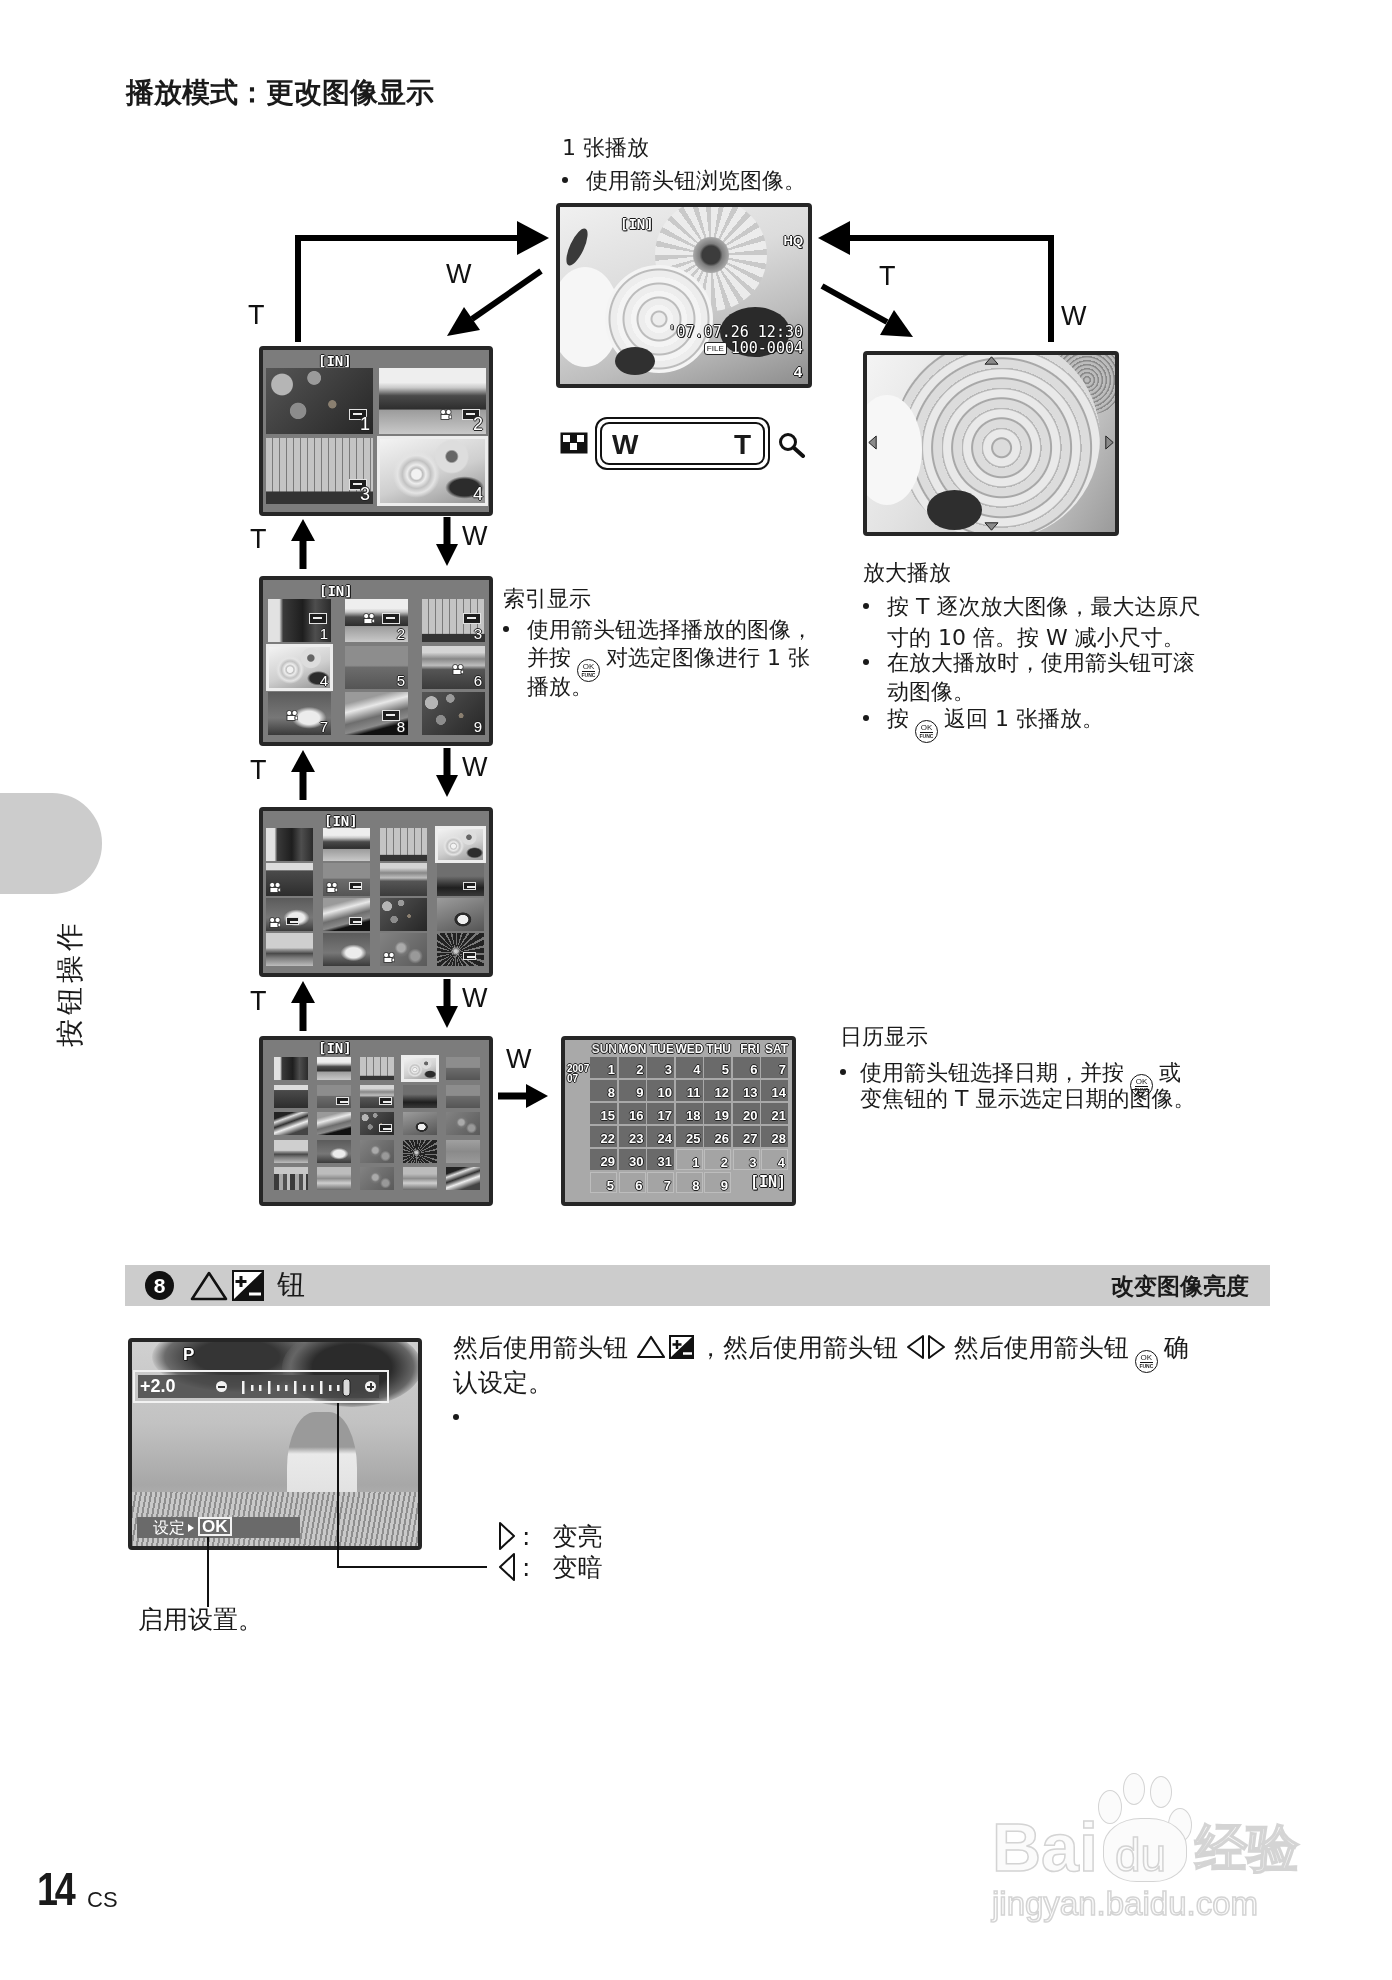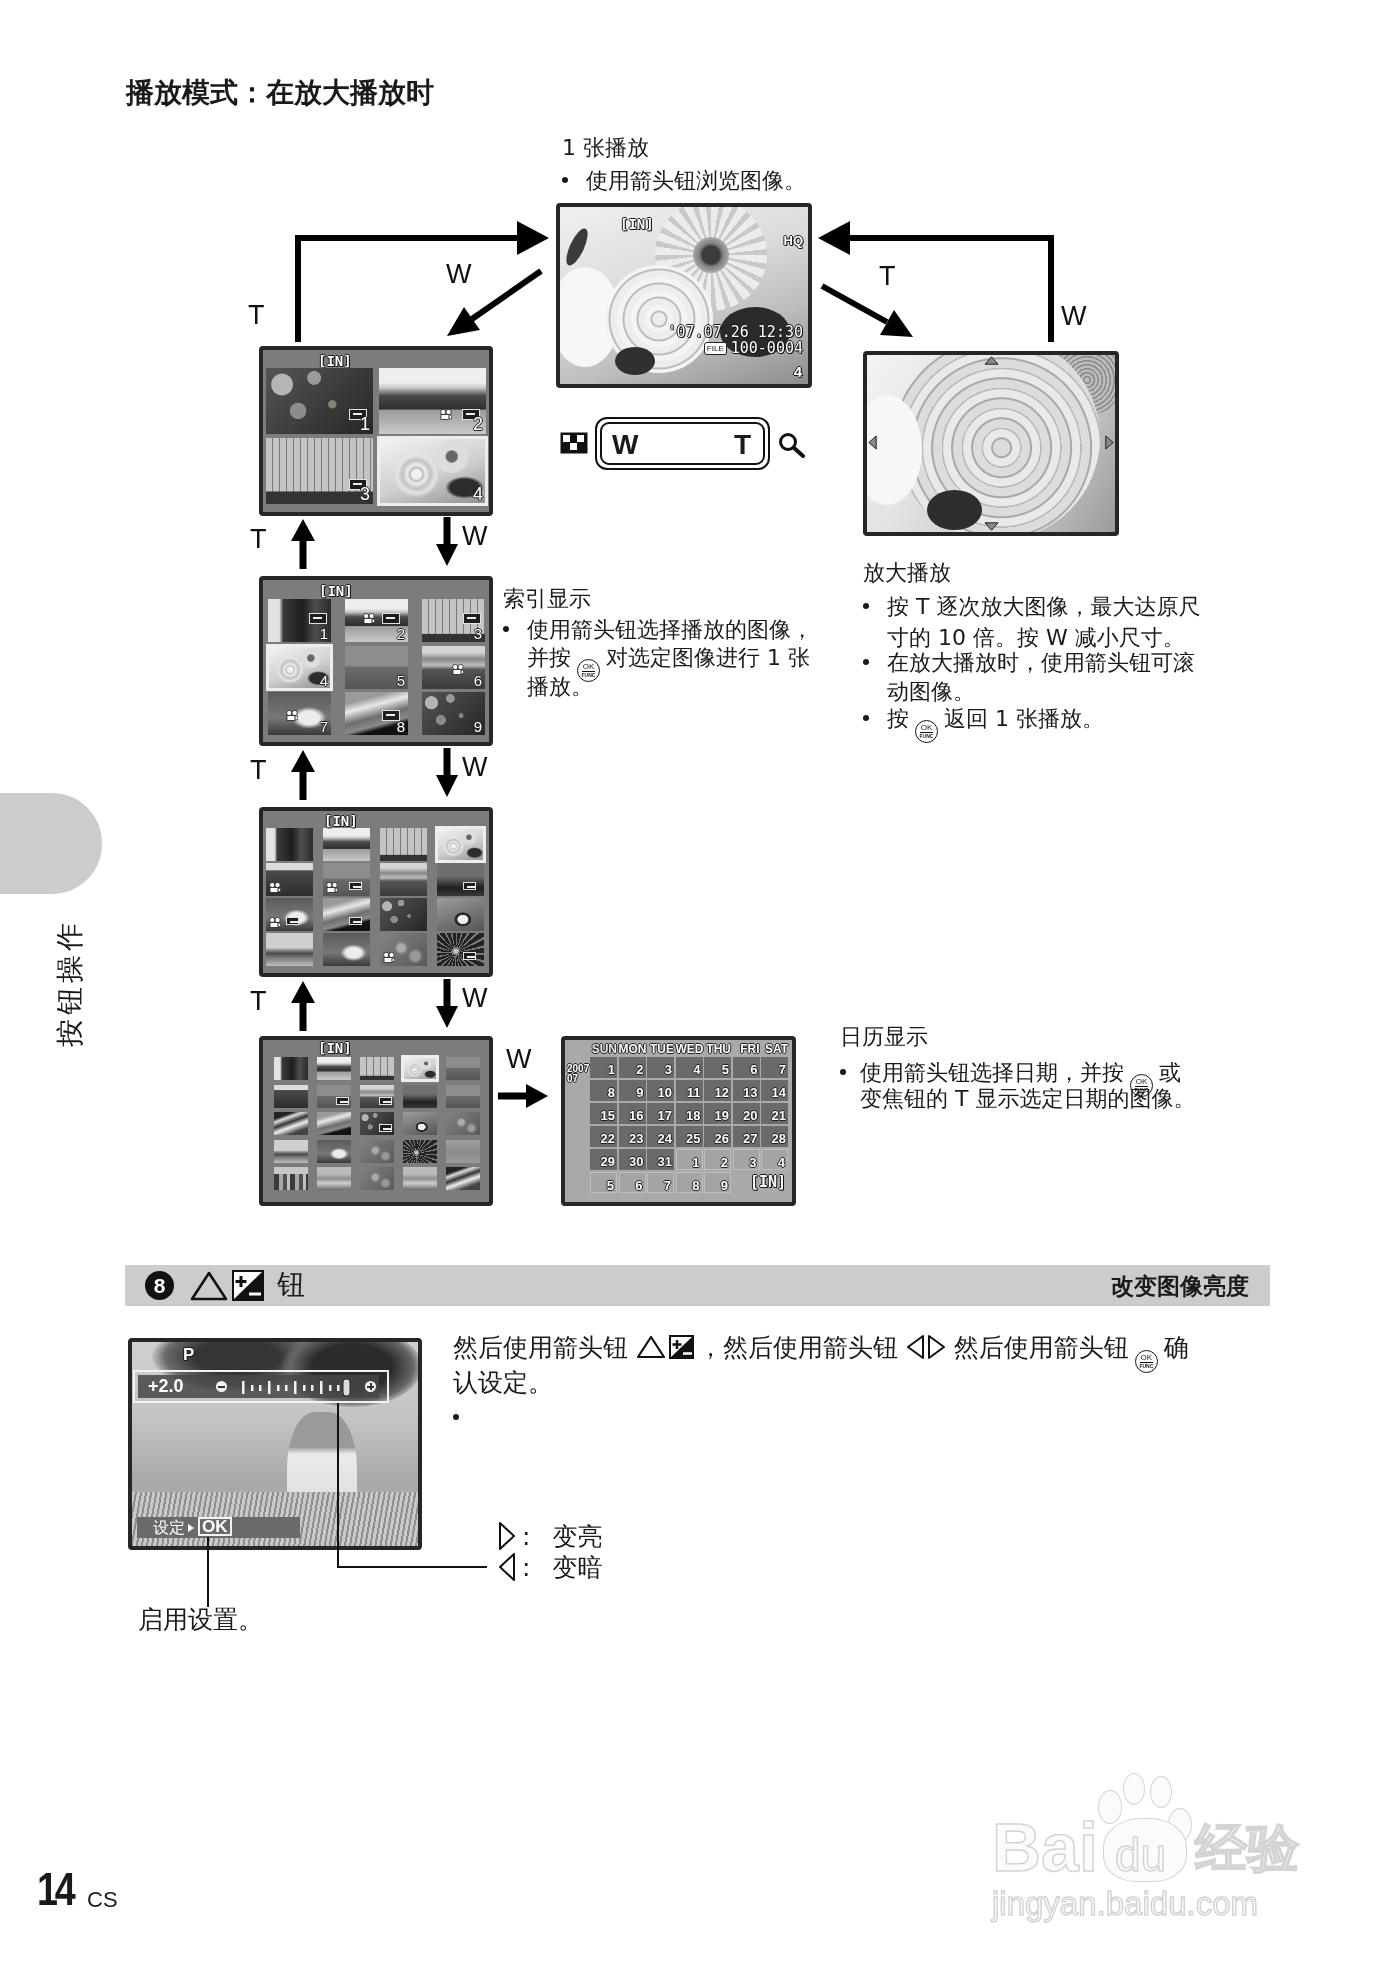--- a/index.html
+++ b/index.html
@@ -62,21 +62,21 @@
 .lever-in{width:100%;height:100%;border:2px solid #111;border-radius:9px;position:relative}
 .lv{position:absolute;top:6px;font-family:"Liberation Sans",sans-serif;font-weight:bold;font-size:28px;line-height:30px}
 
 .secbar{background:#cccccc}
 .circ{position:absolute;left:20px;top:6px;width:29px;height:29px;border-radius:50%;background:#111;color:#fff;font-family:"Liberation Sans",sans-serif;font-weight:bold;font-size:21px;line-height:29px;text-align:center}
 .secbtn{position:absolute;left:152px;top:4px;font-size:28px;line-height:32px}
 .secdesc{position:absolute;right:21px;top:7px;font-size:23px;line-height:28px;font-weight:bold}
 
 .evbox{position:absolute;border:2px solid #f2f2f2}
 .evbar{position:absolute;left:3px;top:3px;right:8px;bottom:3px;background:rgba(70,70,70,.85)}
-.evval{position:absolute;left:10px;top:1px;color:#fff;font-family:"Liberation Sans",sans-serif;font-weight:bold;font-size:18px;line-height:20px}
+.evval{position:absolute;left:2px;top:1px;color:#fff;font-family:"Liberation Sans",sans-serif;font-weight:bold;font-size:18px;line-height:20px}
 .pill{position:absolute;top:6px;width:11px;height:11px;border-radius:50%;background:#f2f2f2}
 .pill::after{content:"";position:absolute;left:2px;top:4.5px;width:7px;height:2px;background:#333}
 .pill.plus::before{content:"";position:absolute;left:4.5px;top:2px;width:2px;height:7px;background:#333}
 .setbar{position:absolute;background:#6a6a6a;color:#fff;font-size:16px;line-height:21px;padding-left:16px;white-space:nowrap}
 .okbox{display:inline-block;border:2px solid #f2f2f2;font-family:"Liberation Sans",sans-serif;font-weight:bold;font-size:17px;line-height:15px;padding:0 2px;margin-left:4px;vertical-align:1px}
 .arrowsm{display:inline-block;width:0;height:0;border-top:4px solid transparent;border-bottom:4px solid transparent;border-left:6px solid #fff;margin-left:3px;vertical-align:1px}
 .side-tab{background:#cccccc;border-radius:0 50px 50px 0}
 .sidetext{position:absolute;left:70px;top:983px;transform:translate(-50%,-50%) rotate(-90deg);font-size:28px;line-height:32px;letter-spacing:4px;white-space:nowrap}
 .pnum{position:absolute;left:37px;top:1864px;font-family:"Liberation Sans",sans-serif;font-weight:bold;font-size:46px;line-height:50px;letter-spacing:-4px;transform:scaleX(0.82);transform-origin:left top}
 .pcs{position:absolute;left:87px;top:1888px;font-family:"Liberation Sans",sans-serif;font-size:22px;line-height:24px}
@@ -89,21 +89,21 @@
   <defs>
     <symbol id="i-movie" viewBox="0 0 12 11">
       <circle cx="3.2" cy="3" r="2.6" fill="#fff" stroke="#222" stroke-width="0.8"></circle>
       <circle cx="8.6" cy="3" r="2.6" fill="#fff" stroke="#222" stroke-width="0.8"></circle>
       <rect x="1" y="5.5" width="8" height="5" fill="#fff" stroke="#222" stroke-width="0.8"></rect>
       <polygon points="9,7 11.5,5.8 11.5,10 9,9" fill="#fff" stroke="#222" stroke-width="0.6"></polygon>
     </symbol>
   </defs>
 </svg>
 
-<div class="title" style="left:126px;top:77px">播放模式：在放大播放时</div>
+<div class="title" style="left:126px;top:77px">播放模式：更改图像显示</div>
 
 <div class="txt" style="left:562px;top:134px">1 张播放</div>
 <div class="txt" style="left:562px;top:167px"><span class="dot"></span><span>使用箭头钮浏览图像。</span></div>
 
 <div class="screen photo-screen" style="left:556px;top:203px;width:256px;height:185px">
   <div class="layer" style="inset:0;background:linear-gradient(160deg,#f0f0f0 0%,#dcdcdc 40%,#bcbcbc 70%,#8d8d8d 100%)"></div>
   <div class="layer" style="left:-10px;top:60px;width:70px;height:100px;border-radius:50%;background:#f6f6f6"></div>
   <div class="layer" style="left:95px;top:-8px;width:112px;height:112px;border-radius:50%;background:repeating-conic-gradient(from 0deg,#ececec 0 9deg,#c9c9c9 9deg 15deg)"></div>
   <div class="layer" style="left:133px;top:30px;width:36px;height:36px;border-radius:50%;background:radial-gradient(circle,#3c3c3c 0 35%,#7d7d7d 45%,#a9a9a9 70%)"></div>
   <div class="layer" style="left:45px;top:58px;width:108px;height:108px;border-radius:50%;background:repeating-radial-gradient(circle at 50% 50%,#ededed 0 6px,#bcbcbc 7px 8px,#f4f4f4 9px 14px)"></div>

